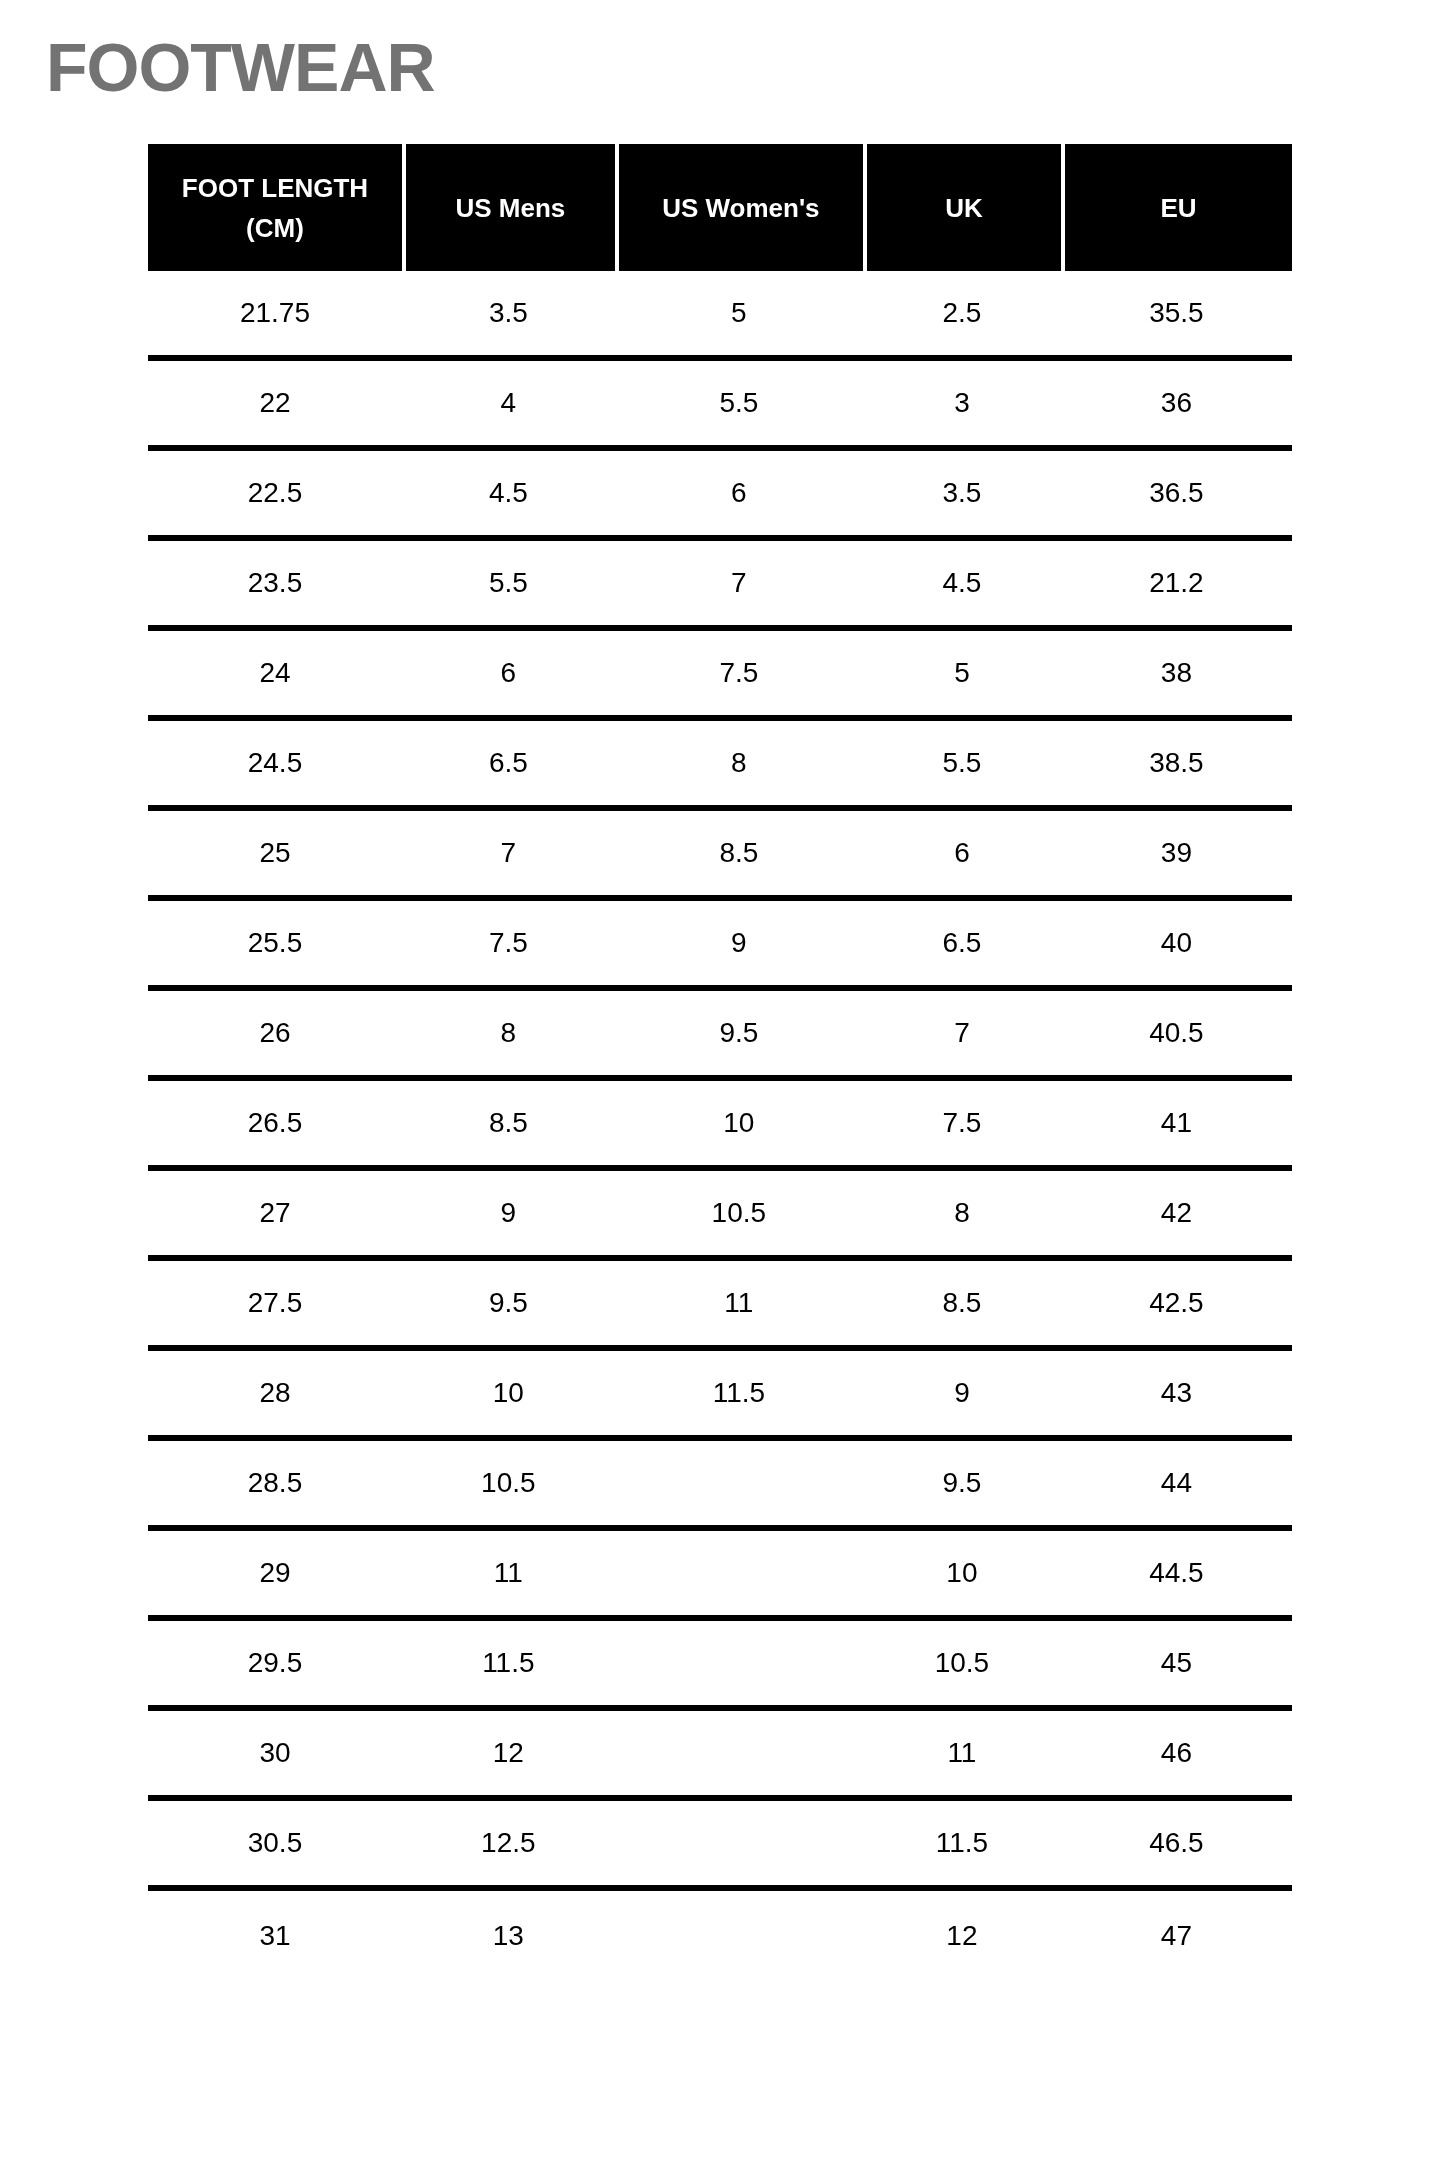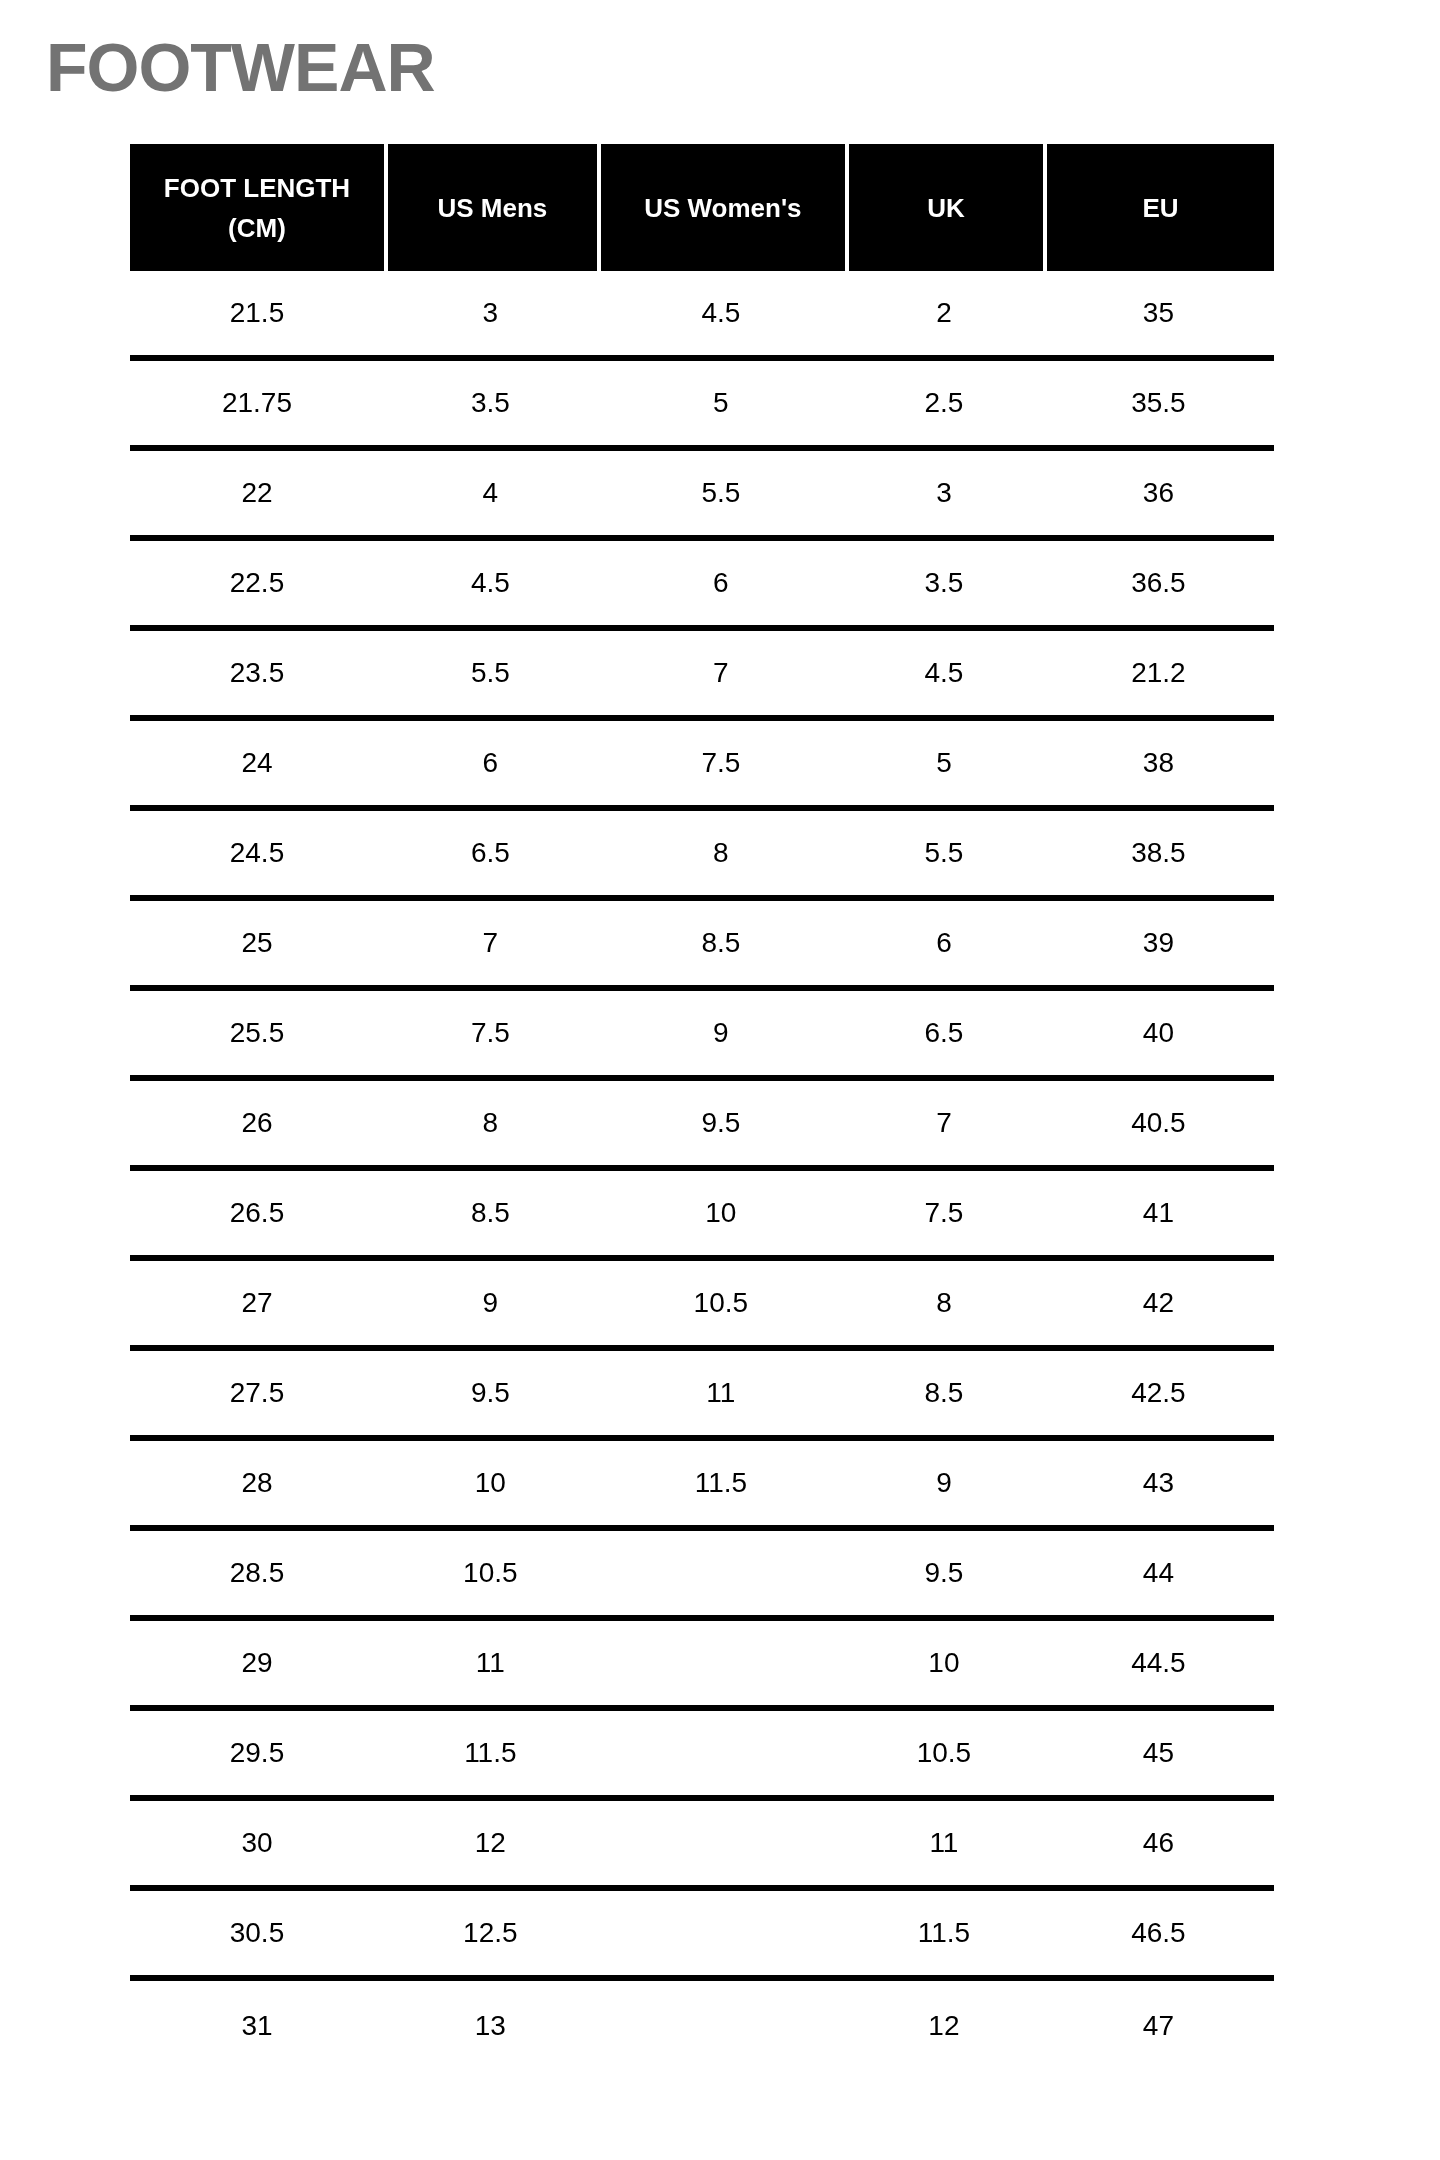--- a/index.html
+++ b/index.html
@@ -14,21 +14,21 @@
     position:absolute;
     left:46px; top:28px;
     font-size:68px;
     font-weight:bold;
     letter-spacing:-1px;
     color:#737373;
     white-space:nowrap;
   }
   table.size-table {
     position:absolute;
-    left:130px; top:144px;
+    left:148px; top:144px;
     width:1144px;
     border-collapse:separate;
     border-spacing:0;
     table-layout:fixed;
   }
   col.c1 { width:22.2%; }
   col.c2 { width:18.6%; }
   col.c3 { width:21.7%; }
   col.c4 { width:17.3%; }
   col.c5 { width:20.2%; }
@@ -72,27 +72,20 @@
     <tr>
       <th>FOOT LENGTH (CM)</th>
       <th>US Mens</th>
       <th>US Women's</th>
       <th>UK</th>
       <th>EU</th>
     </tr>
   </thead>
   <tbody id="table-body">
       <tr>
-        <td>21.5</td>
-        <td>3</td>
-        <td>4.5</td>
-        <td>2</td>
-        <td>35</td>
-      </tr>
-      <tr>
         <td>21.75</td>
         <td>3.5</td>
         <td>5</td>
         <td>2.5</td>
         <td>35.5</td>
       </tr>
       <tr>
         <td>22</td>
         <td>4</td>
         <td>5.5</td>

